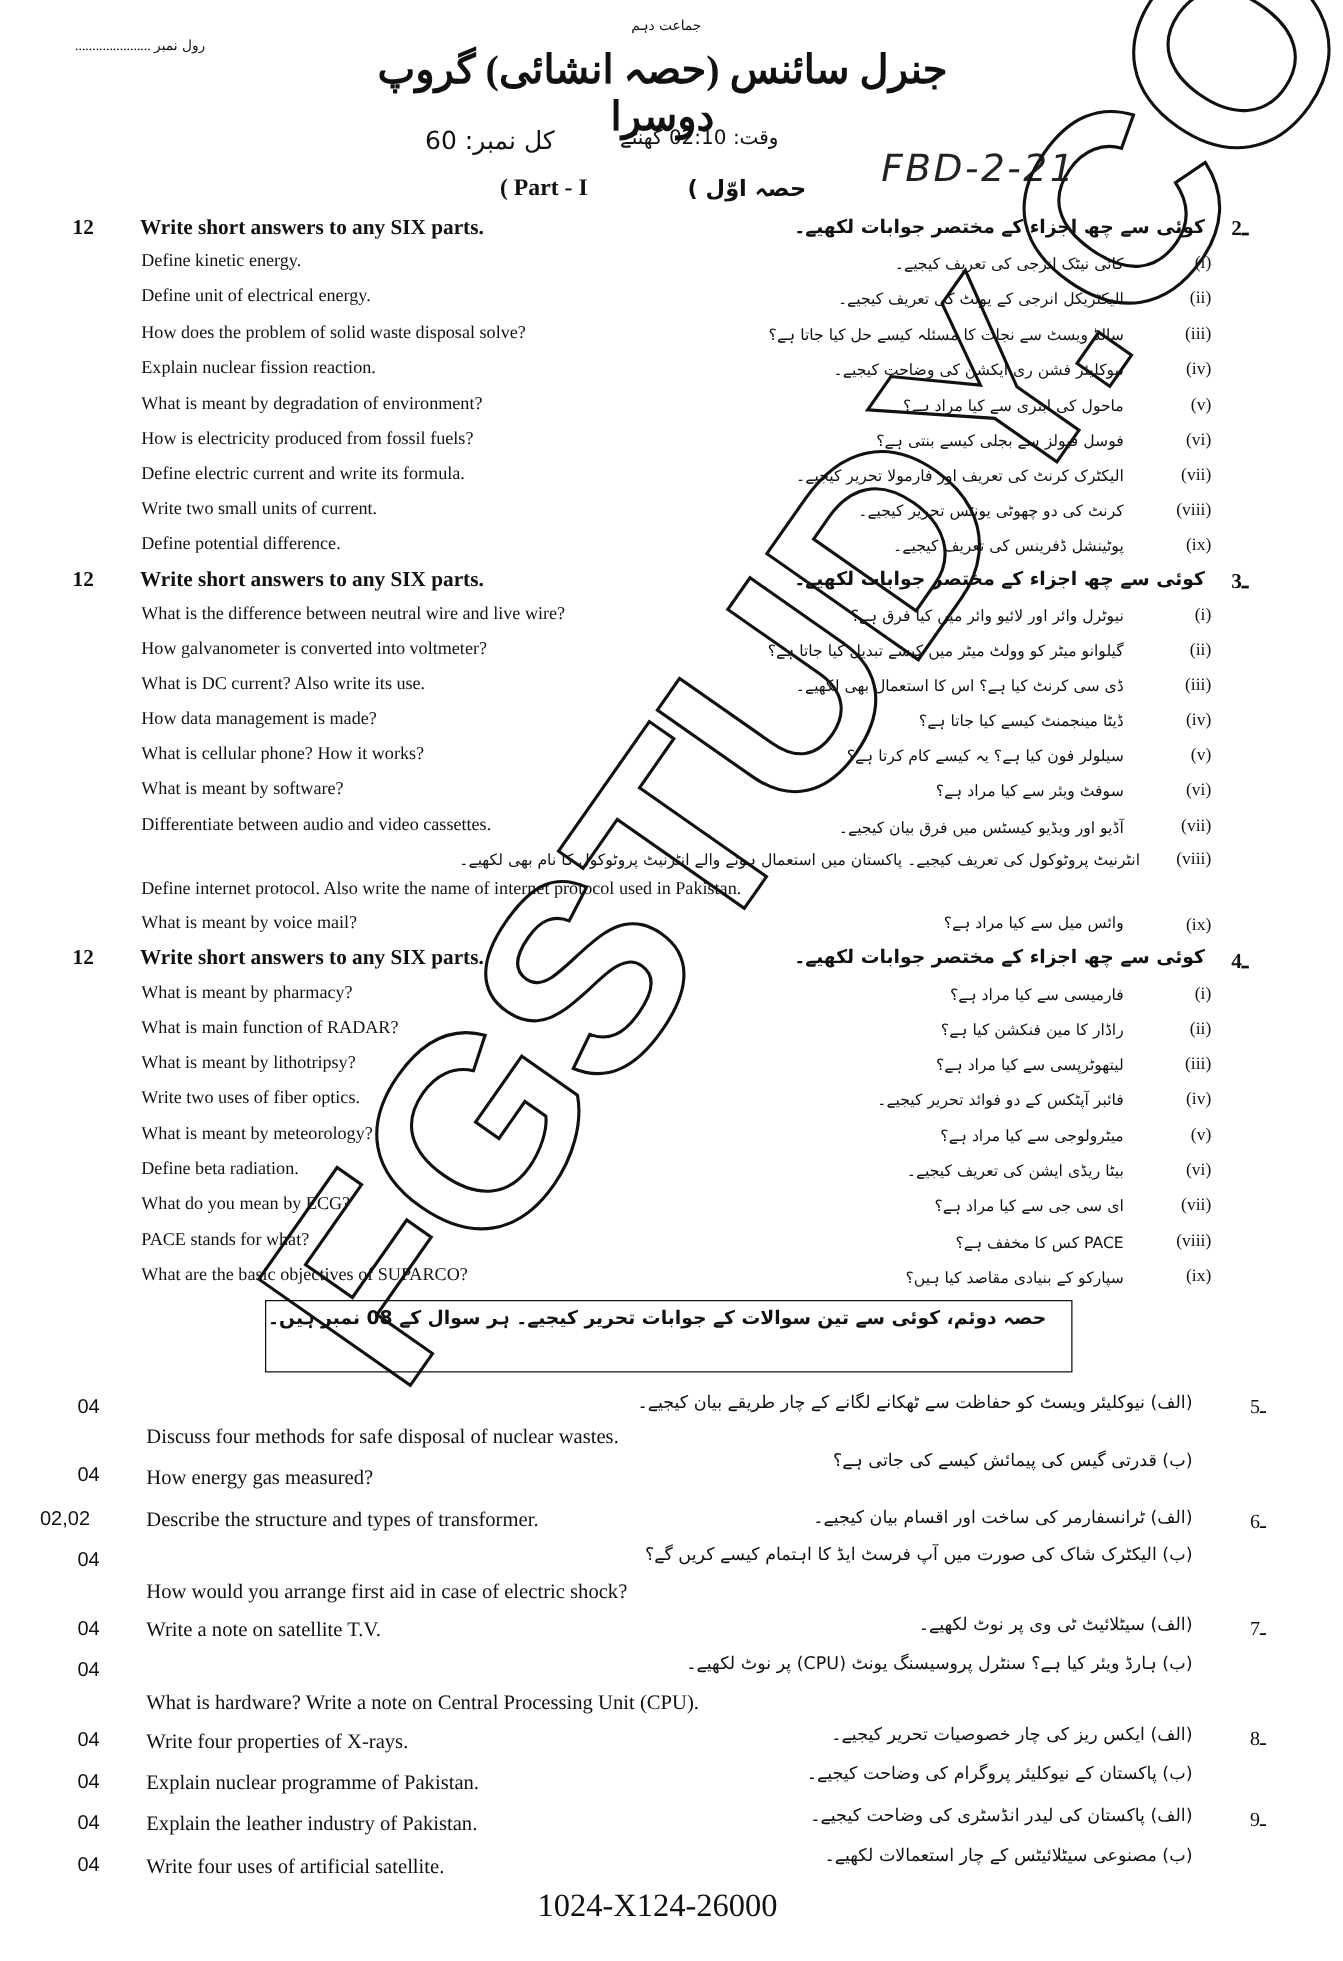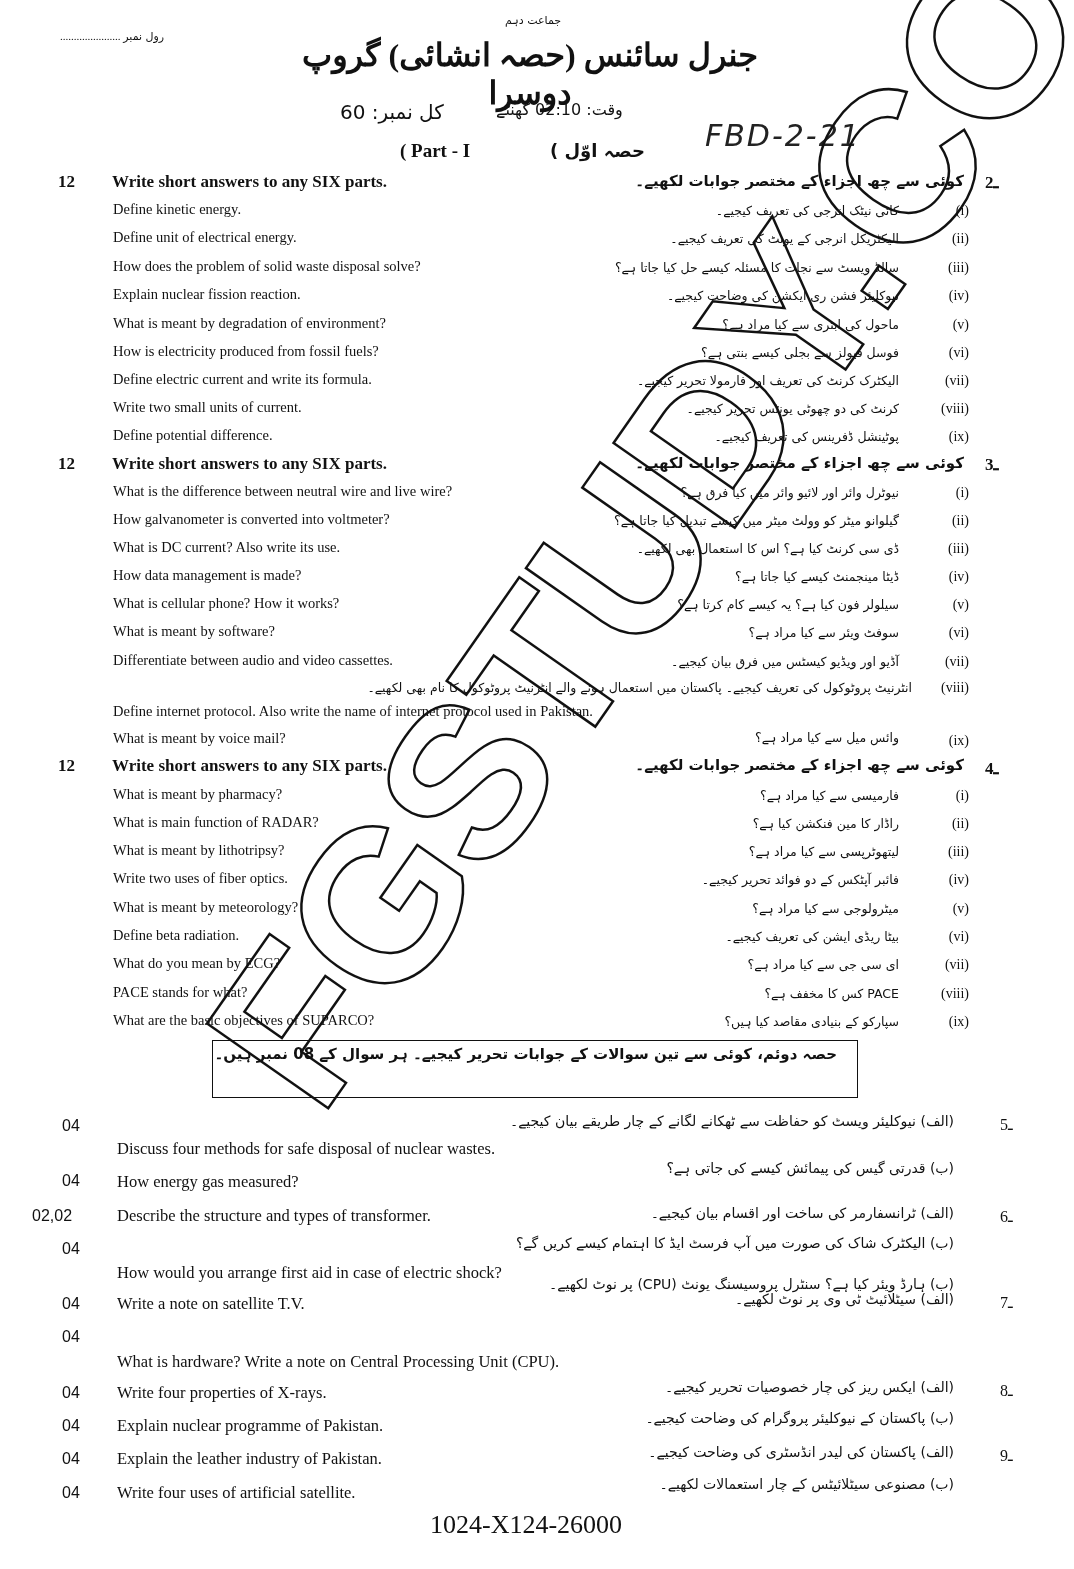--- a/index.html
+++ b/index.html
@@ -208,21 +208,21 @@
   <div class="abs l-en" style="top:1263px">How would you arrange first aid in case of electric shock?</div>
 </div>
 
 <div>
   <div class="abs l-marks" style="top:1295px">04</div>
   <div class="abs l-en" style="top:1294px">Write a note on satellite T.V.</div>
   <div class="abs urdu l-ur" style="top:1291px; right:120px"><span>(الف)</span> <span>سیٹلائیٹ ٹی وی پر نوٹ لکھیے۔</span></div>
   <div class="abs l-no" style="top:1293px"><span>7</span>ـ</div>
 
   <div class="abs l-marks" style="top:1328px">04</div>
-  <div class="abs urdu l-ur" style="top:1276px; right:120px"><span>(ب)</span> <span>ہارڈ ویئر کیا ہے؟ سنٹرل پروسیسنگ یونٹ (CPU) پر نوٹ لکھیے۔</span></div>
+  <div class="abs urdu l-ur" style="top:1322px; right:120px"><span>(ب)</span> <span>ہارڈ ویئر کیا ہے؟ سنٹرل پروسیسنگ یونٹ (CPU) پر نوٹ لکھیے۔</span></div>
   <div class="abs l-en" style="top:1352px">What is hardware? Write a note on Central Processing Unit (CPU).</div>
 </div>
 
 <div>
   <div class="abs l-marks" style="top:1384px">04</div>
   <div class="abs l-en" style="top:1383px">Write four properties of X-rays.</div>
   <div class="abs urdu l-ur" style="top:1379px; right:120px"><span>(الف)</span> <span>ایکس ریز کی چار خصوصیات تحریر کیجیے۔</span></div>
   <div class="abs l-no" style="top:1381px"><span>8</span>ـ</div>
 
   <div class="abs l-marks" style="top:1417px">04</div>

